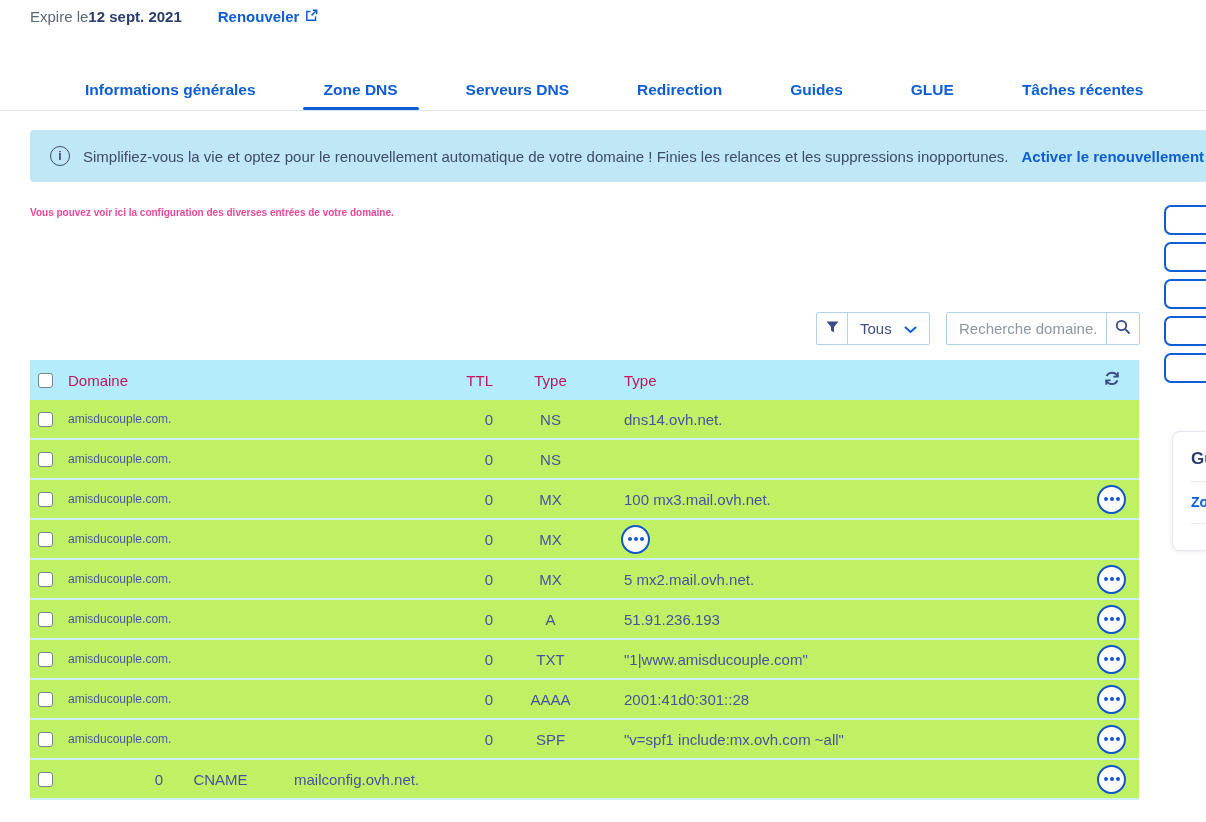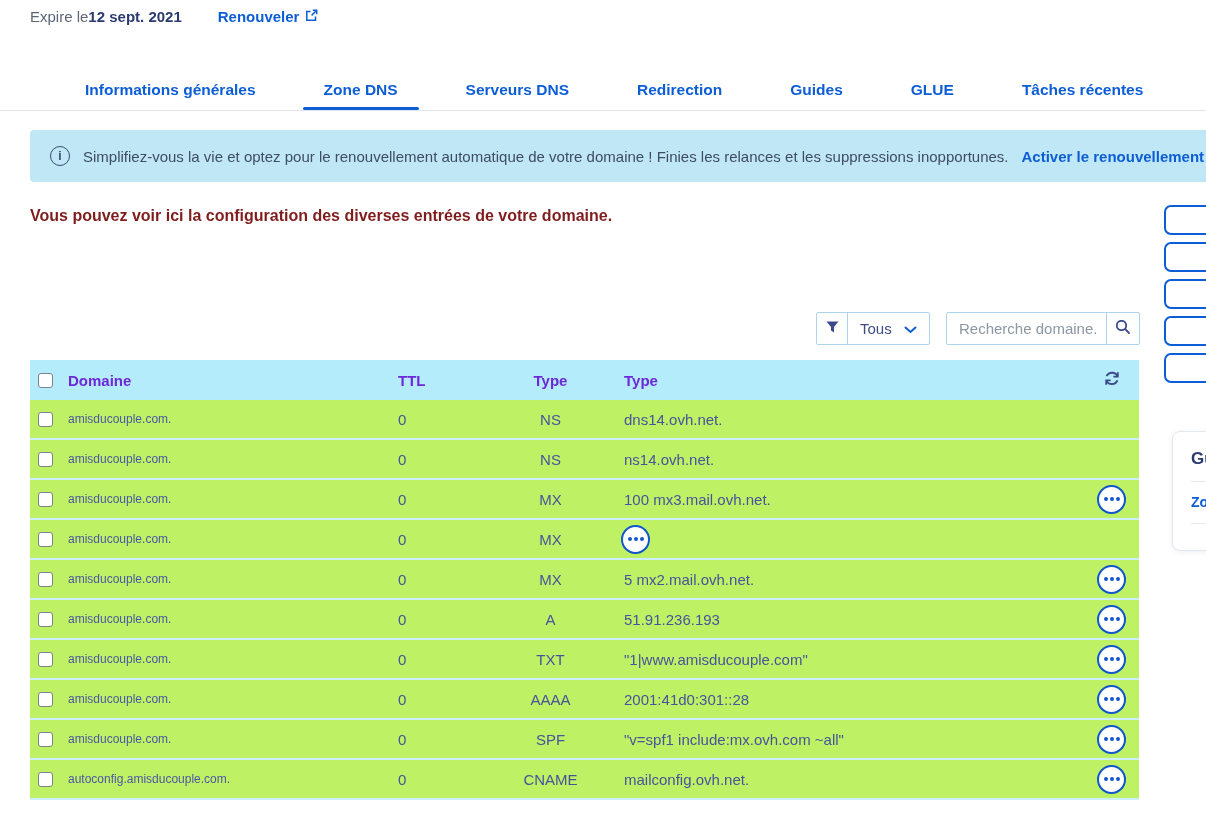--- a/index.html
+++ b/index.html
@@ -24,21 +24,21 @@
   .tabs{position:absolute;top:70px;left:0;right:0;height:41px;border-bottom:1px solid #e2e6eb;display:flex;gap:68px;padding-left:85px;align-items:stretch;white-space:nowrap;overflow:hidden;}
   .tab{position:relative;display:flex;align-items:center;font-weight:700;font-size:15.5px;color:var(--accent);cursor:pointer;flex:none;}
   .tab.active::after{content:"";position:absolute;left:-21px;right:-21px;bottom:0;height:3px;background:var(--accent);border-radius:2px;}
 
   
   .banner{position:absolute;top:130px;left:30px;right:-12px;height:52px;background:var(--banner-bg);border-radius:4px;display:flex;align-items:center;gap:13px;padding-left:20px;font-size:15px;color:#3e4c66;white-space:nowrap;overflow:hidden;}
   .info-icon{width:20px;height:20px;border:1.6px solid #3a4a6e;border-radius:50%;display:flex;align-items:center;justify-content:center;font-size:12px;font-weight:700;color:#3a4a6e;flex:none;}
   .banner-link{font-weight:700;color:var(--accent);text-decoration:none;cursor:pointer;}
 
   
-  .intro-bold{position:absolute;top:207px;left:30px;font-size:16px;font-weight:700;color:#7f1d1d;}
+  .intro-bold{position:absolute;top:207px;left:30px;font-size:10px;font-weight:700;color:#ec4899;}
   .intro-text{position:absolute;top:243px;left:30px;font-size:15px;color:#4a579e;}
 
   
   .side-buttons{position:absolute;top:205px;left:1164px;display:flex;flex-direction:column;gap:7px;}
   .side-btn{width:96px;height:30px;border:2px solid var(--accent);border-radius:7px;background:#fff;cursor:pointer;}
 
   
   .guides-card{position:absolute;top:431px;left:1172px;width:150px;height:120px;background:#fff;border:1px solid #e3e7ef;border-radius:8px;box-shadow:0 1px 5px rgba(30,40,80,.08);padding:17px 0 0 18px;overflow:hidden;}
   .guides-title{font-size:17px;font-weight:700;color:var(--navy);}
   .guides-divider{height:1px;background:#e6e9f0;margin:12px 0 11px 0;}
@@ -48,26 +48,26 @@
   .filter-group{position:absolute;top:312px;left:816px;height:33px;display:flex;align-items:stretch;border:1px solid #aed3ec;border-radius:2px;background:#fff;}
   .funnel-seg{width:31px;display:flex;align-items:center;justify-content:center;border-right:1px solid #aed3ec;cursor:pointer;background:none;border-top:none;border-bottom:none;border-left:none;}
   .select-seg{display:flex;align-items:center;gap:12px;padding:0 12px;font-size:15px;color:#3f4c86;cursor:pointer;}
   .search-group{position:absolute;top:312px;left:946px;width:194px;height:33px;border:1px solid #aed3ec;border-radius:2px;display:flex;background:#fff;}
   .search-input{flex:1;min-width:0;border:none;outline:none;padding:0 8px 0 12px;font-size:15px;color:#3f4c86;font-family:"Liberation Sans",sans-serif;background:transparent;}
   .search-input::placeholder{color:#8d97a2;}
   .search-btn{width:33px;border:none;border-left:1px solid #aed3ec;background:none;display:flex;align-items:center;justify-content:center;cursor:pointer;}
 
   
   .dns-table{position:absolute;top:360px;left:30px;width:1109px;}
-  .thead{display:flex;align-items:center;height:40px;background:var(--thead-bg);font-weight:700;font-size:15px;color:#6d28d9;}
+  .thead{display:flex;align-items:center;height:40px;background:var(--thead-bg);font-weight:400;font-size:15px;color:#be185d;}
   .tr{display:flex;align-items:center;height:40px;border-bottom:2px solid var(--row-border);background:#bef264;}
   .col-check{width:38px;padding-left:8px;flex:none;display:flex;align-items:center;}
   .col-domain{width:330px;flex:none;}
   .tr .col-domain{font-size:12px;color:#4b58a6;}
-  .col-ttl{width:95px;flex:none;text-align:left;}
+  .col-ttl{width:95px;flex:none;text-align:right;}
   .col-type{width:115px;flex:none;text-align:center;}
   .col-cible{flex:1;padding-left:16px;min-width:0;}
   .col-actions{width:55px;flex:none;display:flex;justify-content:center;align-items:center;}
   .tr .col-ttl,.tr .col-type,.tr .col-cible{font-size:15px;color:var(--slate);}
   .checkbox{width:15px;height:15px;border:1px solid #79828f;border-radius:3px;background:#fff;display:inline-block;cursor:pointer;}
   .dots-btn{width:29px;height:29px;border-radius:50%;border:2px solid #1356cc;background:#fff;display:flex;align-items:center;justify-content:center;gap:2px;cursor:pointer;padding:0;}
   .dots-btn .dot{width:4px;height:4px;border-radius:50%;background:#1356cc;}
   .refresh-btn{background:none;border:none;cursor:pointer;display:flex;align-items:center;justify-content:center;padding:2px;}
 </style>
 </head>
@@ -186,21 +186,20 @@
         </button>
       </div>
     </div>
         <div class="tr">
       <div class="col-check">
             <span class="checkbox"></span>
           </div>
       <div class="col-domain">amisducouple.com.</div>
       <div class="col-ttl">0</div>
       <div class="col-type">NS</div>
-      <div class="col-cible">ns14.ovh.net.</div>
       <div class="col-actions">
         <button class="dots-btn" style="visibility: hidden;">
           <span class="dot"></span>
               <span class="dot"></span>
               <span class="dot"></span>
         </button>
       </div>
     </div>
         <div class="tr">
       <div class="col-check">
@@ -310,21 +309,20 @@
           <span class="dot"></span>
               <span class="dot"></span>
               <span class="dot"></span>
         </button>
       </div>
     </div>
         <div class="tr">
       <div class="col-check">
             <span class="checkbox"></span>
           </div>
-      <div class="col-domain">autoconfig.amisducouple.com.</div>
       <div class="col-ttl">0</div>
       <div class="col-type">CNAME</div>
       <div class="col-cible">mailconfig.ovh.net.</div>
       <div class="col-actions">
         <button class="dots-btn">
           <span class="dot"></span>
               <span class="dot"></span>
               <span class="dot"></span>
         </button>
       </div>

